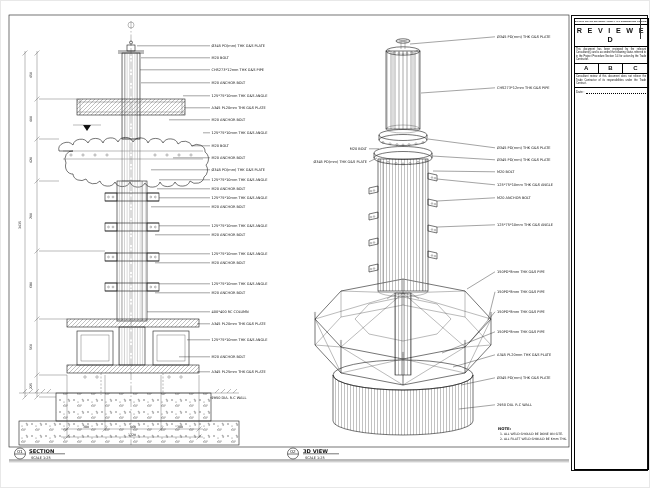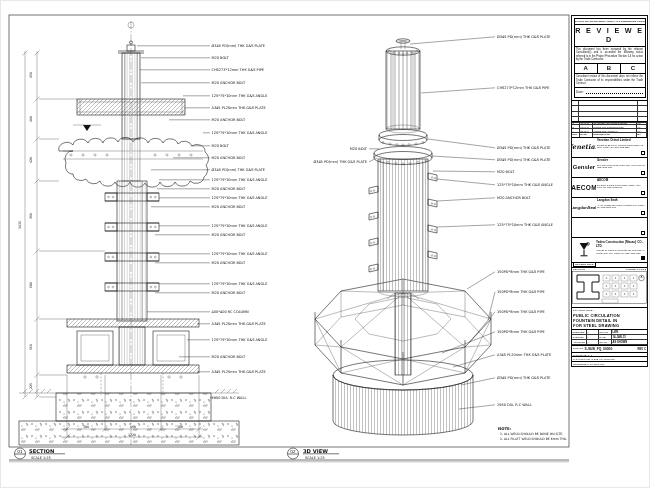--- a/index.html
+++ b/index.html
@@ -14,22 +14,22 @@
   .cl{fill:none;stroke:#555;stroke-width:.4;stroke-dasharray:8 2 1.5 2;}
   .co{font:3.5px "DejaVu Sans",sans-serif;fill:#111;}
   .dim{font:3.2px "DejaVu Sans",sans-serif;fill:#111;}
   .vnum{font:4.2px "DejaVu Sans",sans-serif;fill:#111;text-anchor:middle;}
   .vname{font:700 5.2px "DejaVu Sans",sans-serif;fill:#111;}
   .vscale{font:3.4px "DejaVu Sans",sans-serif;fill:#111;}
   .ntitle{font:700 3.8px "DejaVu Sans",sans-serif;fill:#111;}
   .nline{font:3.1px "DejaVu Sans",sans-serif;fill:#111;}
 
   
-  .tb{position:absolute;left:570px;top:14px;width:77px;height:352px;border:1px solid #111;
-      background:#fff;display:flex;flex-direction:column;box-sizing:border-box;}
+  .tb{position:absolute;left:570px;top:14px;width:77px;height:456px;border:1px solid #111;
+      background:#fff;display:flex;flex-direction:row;box-sizing:border-box;}
   .tb *{box-sizing:border-box;}
   .stamp{border:.8px solid #000;margin:1.5px 1.5px 0 1.5px;}
   .stamp-note{font-size:2.4px;font-weight:700;border-bottom:.5px solid #000;padding:1px .5px;text-align:center;white-space:nowrap;overflow:hidden;}
   .stamp-title{font-size:7.2px;font-weight:700;letter-spacing:1.8px;text-align:center;border-bottom:.5px solid #000;padding:1.5px 0;}
   .stamp-para{font-size:2.6px;line-height:1.3;padding:1.5px;text-align:justify;}
   .b-bot{border-bottom:.5px solid #000;}
   .stamp-abc{display:grid;grid-template-columns:1fr 1fr 1fr;border-bottom:.5px solid #000;}
   .stamp-abc .cell{text-align:center;font-weight:700;font-size:6px;padding:1.5px 0;border-right:.5px solid #000;}
   .stamp-abc .cell:last-child{border-right:none;}
   .stamp-date{font-size:3.2px;padding:2px 1.5px 3px 1.5px;border-top:.5px solid #000;display:flex;align-items:flex-end;gap:1px;}

